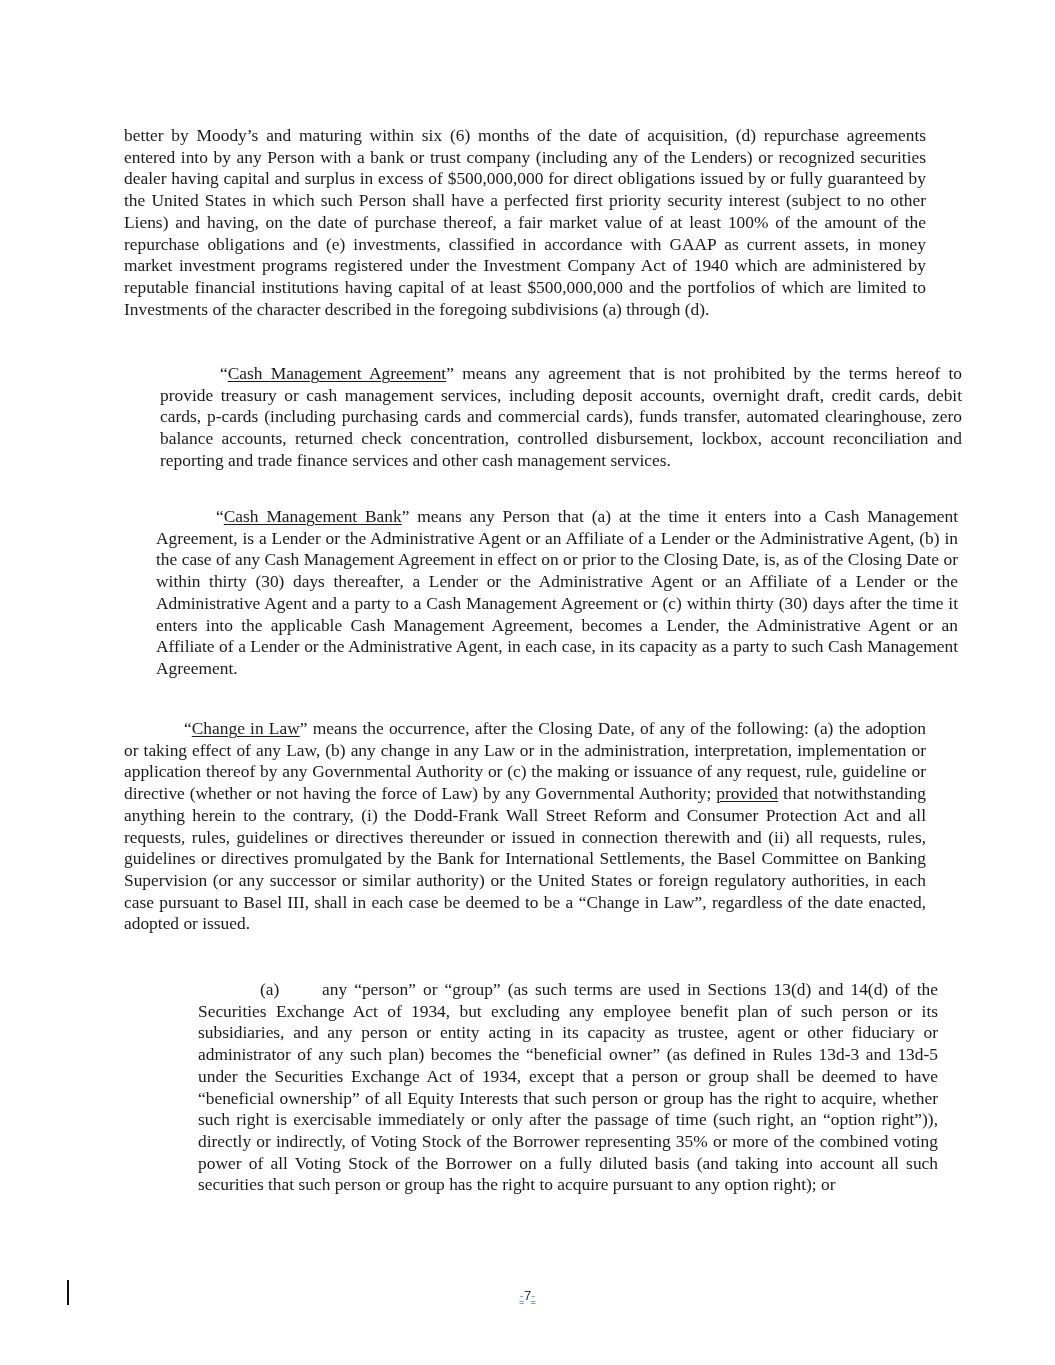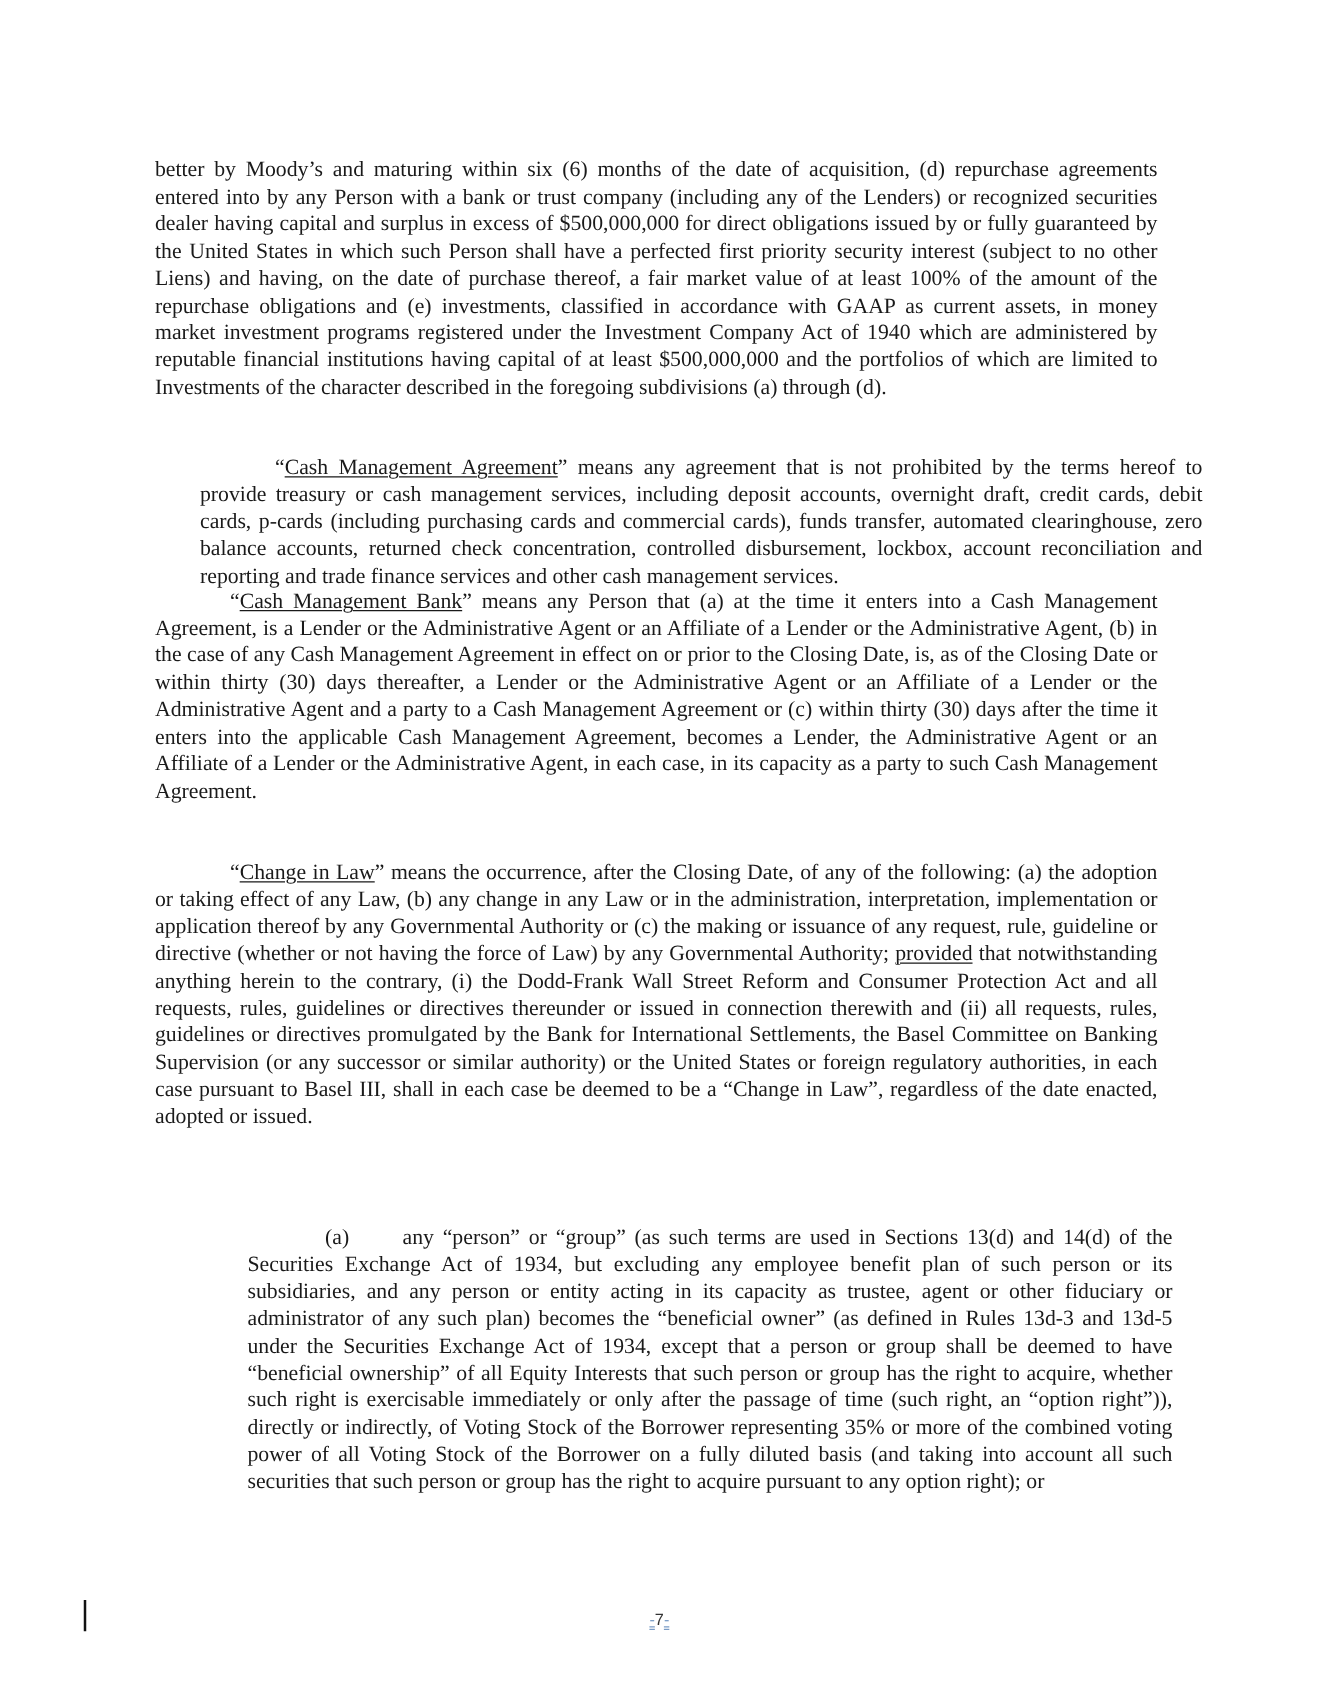--- a/index.html
+++ b/index.html
@@ -9,22 +9,22 @@
     font-family: "Liberation Serif", "DejaVu Serif", serif;
     color: #1a1a1a; font-size: 17.4px; line-height: 21.7px; border-radius: 14px;
   }
   .para { position: absolute; left: 124px; width: 802px; text-align: justify; margin: 0; }
   .para.indented { text-indent: 60px; }
   .sub { position: absolute; left: 186px; width: 740px; text-align: justify; margin: 12px; text-indent: 62px; }
   .u { text-decoration: underline; text-underline-offset: 2px; text-decoration-thickness: 1px; }
   .label { display: inline-block; width: 62px; text-indent: 0; }
   #p1 { top: 125px; }
   #p2 { top: 363px; margin-left: 36px; }
-  #p3 { top: 470px; }
-  #p4 { top: 687px; }
+  #p3 { top: 506px; margin-left: 32px; }
+  #p4 { top: 718px; }
   #p5 { top: 925px; left: 124px; }
   #p6 { top: 967px; }
   .change-bar { position: absolute; left: 67px; top: 1280px; width: 2px; height: 25px; background: #111; }
   .page-num {
     position: absolute; left: 0; width: 1055px; top: 1285px; text-align: center;
     font-family: "Liberation Sans", "DejaVu Sans", sans-serif; font-size: 13px; color: #333;
   }
   .pn-dash { color: #7a9cc6; text-decoration: underline double; text-decoration-color: #7a9cc6; }
 </style>
 </head>

